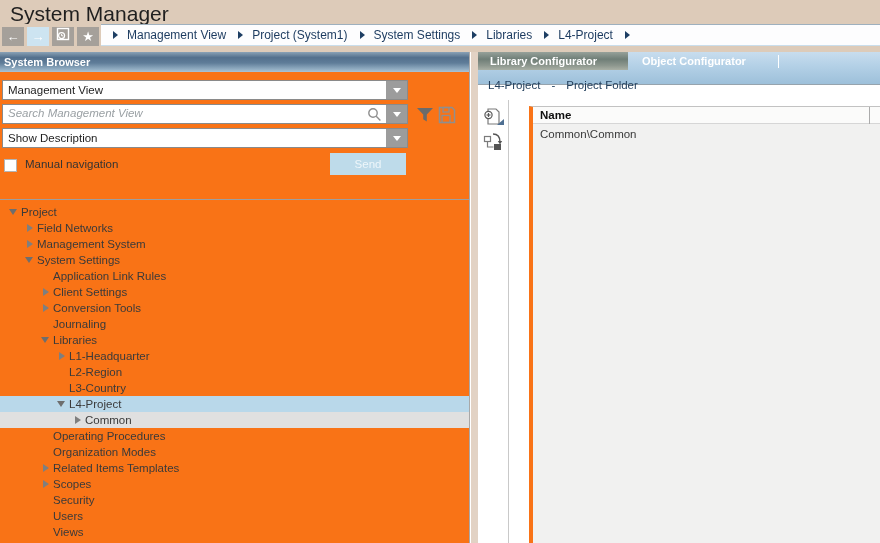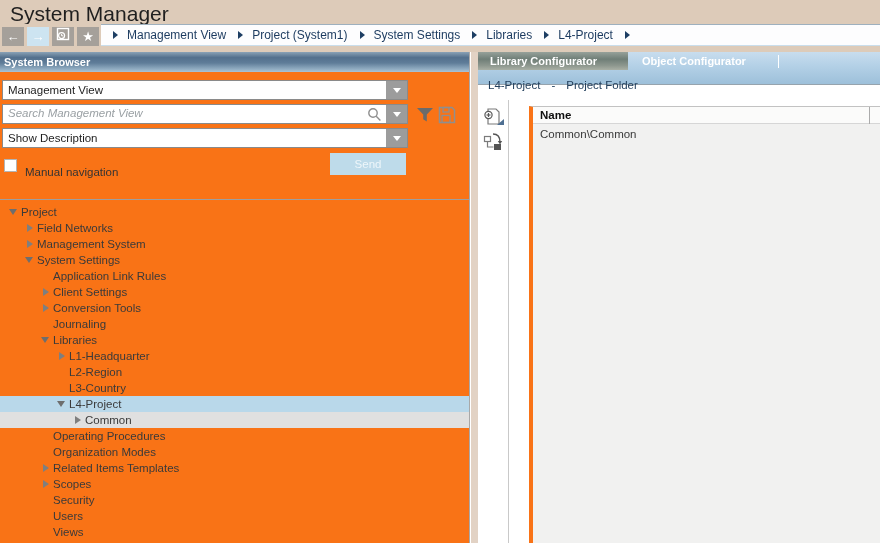--- a/index.html
+++ b/index.html
@@ -40,21 +40,21 @@
   }
   .dd-btn::after { content:''; width:0; height:0; border-left:4px solid transparent;
     border-right:4px solid transparent; border-top:5px solid #ffffff; }
   .search-box { position:absolute; left:2px; width:406px; height:20px; background:#ffffff;
     border:1px solid #8a8a8a;text-align:center; }
   .search-ph { position:absolute; left:5px; top:2px; font-size:11.5px; font-style:italic; color:#9aa0a4; }
   .mag { position:absolute; right:25px; top:2px; }
   .tool-ico { position:absolute; background:none; border:none; padding:0; }
   .checkbox { position:absolute; left:4px; top:107px; width:13px; height:13px; background:#ffffff;
     border:1px solid #b4b4b4; }
-  .chk-label { position:absolute; left:25px; top:114px; font-size:11.5px; color:#333333; }
+  .chk-label { position:absolute; left:25px; top:106px; font-size:11.5px; color:#333333; }
   .send-btn { position:absolute; left:330px; top:101px; width:76px; height:22px; background:#bedbea;
     color:#eef6fa; font-size:11.5px; border:none; font-family:inherit; }
   .hsep { position:absolute; left:0; right:0; top:147px; height:1px; background:#9e9e9e; }
   .tree { position:absolute; left:0; right:0; top:152px; }
   .tree-row { height:16px; line-height:16px; font-size:11.5px; color:#3a3a3a; white-space:nowrap; }
   .tree-row.selected { background:#b9d8ea; }
   .tree-row.highlighted { background:#e0e0e0; }
   .tw { display:inline-block; width:12px; height:16px; position:relative; vertical-align:top; }
   .tw.expanded::before { content:''; position:absolute; left:0; top:5px; width:0; height:0;
     border-left:4.5px solid transparent; border-right:4.5px solid transparent; border-top:6px solid #6e6e6e; }

